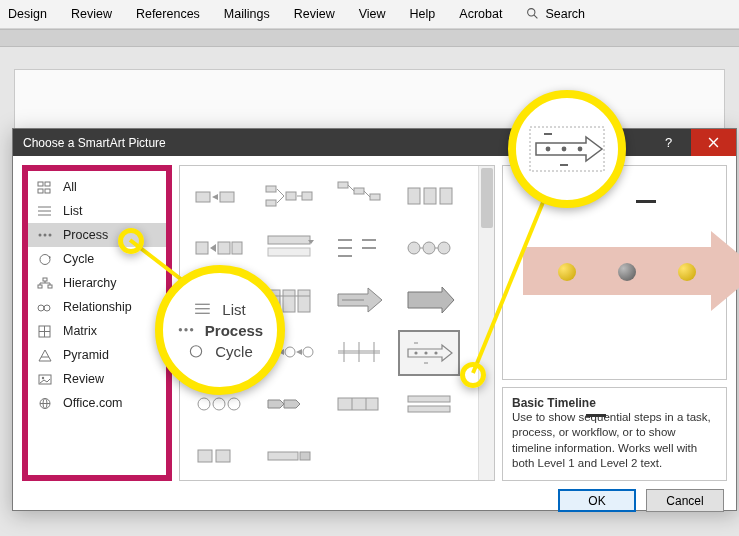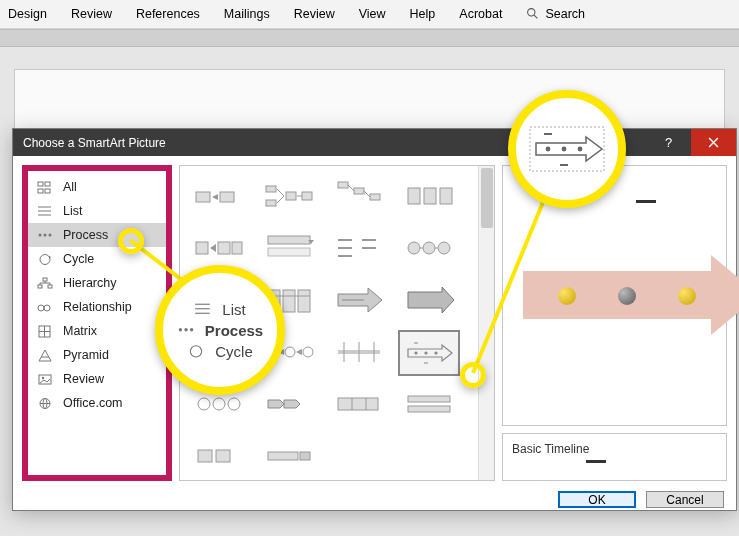--- a/index.html
+++ b/index.html
@@ -34,25 +34,25 @@
   .gallery-grid{flex:1; padding:8px 4px 0 8px; display:grid; grid-template-columns:repeat(4, 62px); grid-auto-rows:46px; gap:6px 8px; align-content:start; overflow:hidden;}
   .g-thumb{border:1px solid transparent; display:flex;align-items:center;justify-content:center; cursor:default;}
   .g-thumb.selected{border:2px solid #888; background:#f3f3f3;}
   .g-thumb svg{width:54px;height:38px;}
   .scroll{width:16px;border-left:1px solid #ddd;background:#f1f1f1;position:relative;}
   .scroll .thumb{position:absolute;left:2px;top:2px;width:12px;height:60px;background:#c9c9c9;border-radius:2px;}
 
   .right-col{width:225px;display:flex;flex-direction:column;gap:7px;}
   .preview{flex:1;border:1px solid #c5c5c5;background:#fff;display:flex;align-items:center;justify-content:center;position:relative;overflow:visible;}
   .desc{border:1px solid #c5c5c5;background:#fff;padding:8px 9px;font-size:11.5px;color:#333;}
-  .desc-title{font-weight:400;margin-bottom:16px;font-size:12px;}
+  .desc-title{font-weight:700;margin-bottom:0;font-size:12px;}
   .desc-text{line-height:1.35;}
 
   .dialog-footer{height:40px;display:flex;align-items:center;justify-content:flex-end;gap:10px;padding-right:12px;}
-  .btn{width:78px;height:17px;font-size:12px;border:1px solid #8a8a8a;background:#e1e1e1;cursor:default;margin-top:8px;}
+  .btn{width:78px;height:23px;font-size:12px;border:1px solid #8a8a8a;background:#e1e1e1;cursor:default;margin-top:8px;}
   .btn.primary{border:2px solid #0067c0;background:#e5f1fb;}
 
   
   .big-arrow{position:relative;width:280px;height:70px;margin-left:20px;}
   .big-arrow .shaft{position:absolute;left:0;top:10px;width:190px;height:48px;background:#e9c3b8;}
   .big-arrow .head{position:absolute;left:188px;top:-6px;width:0;height:0;border-top:40px solid transparent;border-bottom:40px solid transparent;border-left:48px solid #e9c3b8;}
   .big-arrow .dot{position:absolute;top:26px;width:18px;height:18px;border-radius:50%;}
   .d1{left:35px;background:radial-gradient(circle at 30% 30%,#ffe36a,#c9a300);}
   .d2{left:95px;background:radial-gradient(circle at 30% 30%,#bbb,#555);}
   .d3{left:155px;background:radial-gradient(circle at 30% 30%,#ffe36a,#c9a300);}
@@ -410,20 +410,21 @@
             <div class="head"></div>
           <div class="dot d1"></div>
             <div class="dot d2"></div>
             <div class="dot d3"></div>
         </div>
         <div class="minus m1"></div>
         <div class="minus m2"></div>
       </div>
       <div class="desc">
         <div class="desc-title">Basic Timeline</div>
+        <div class="desc-text">Use to show sequential steps in a task, process, or workflow, or to show timeline information. Works well with both Level 1 and Level 2 text.</div>
       </div>
     </div>
   </div>
 
   <div class="dialog-footer">
     <button class="btn primary">OK</button>
     <button class="btn">Cancel</button>
   </div>
 </div>
 

